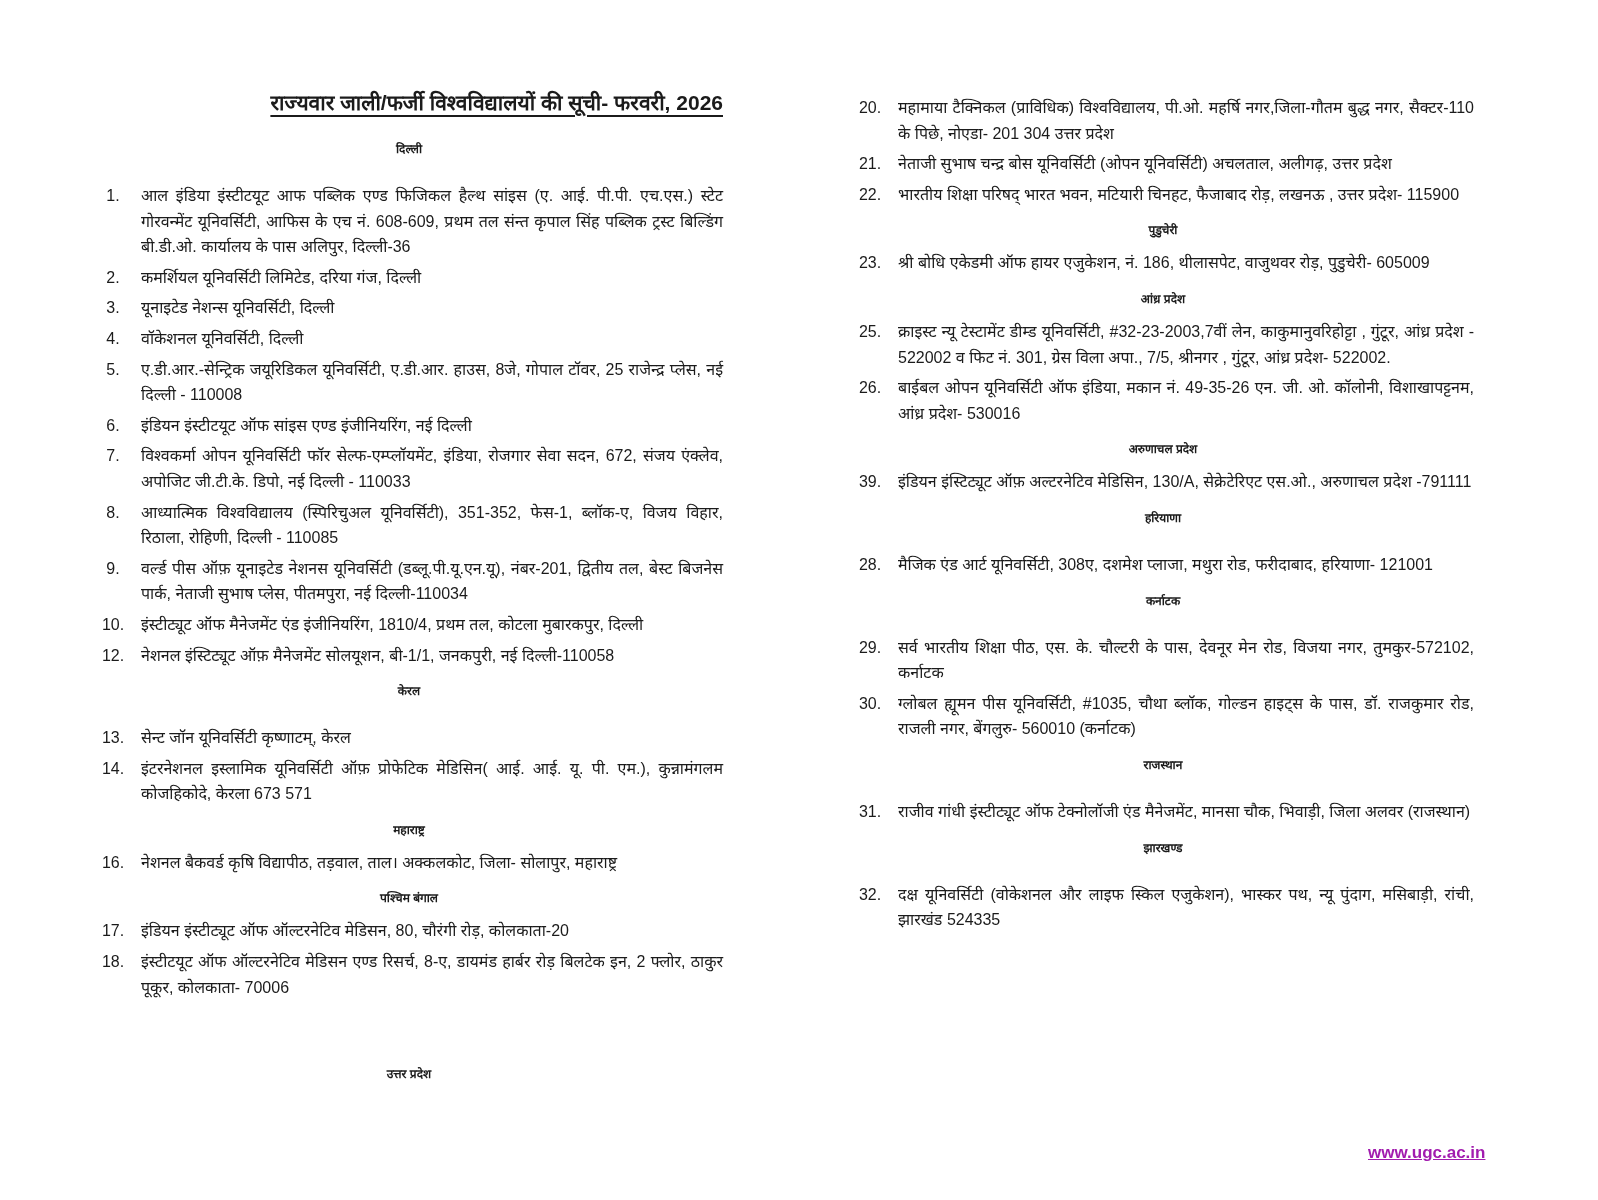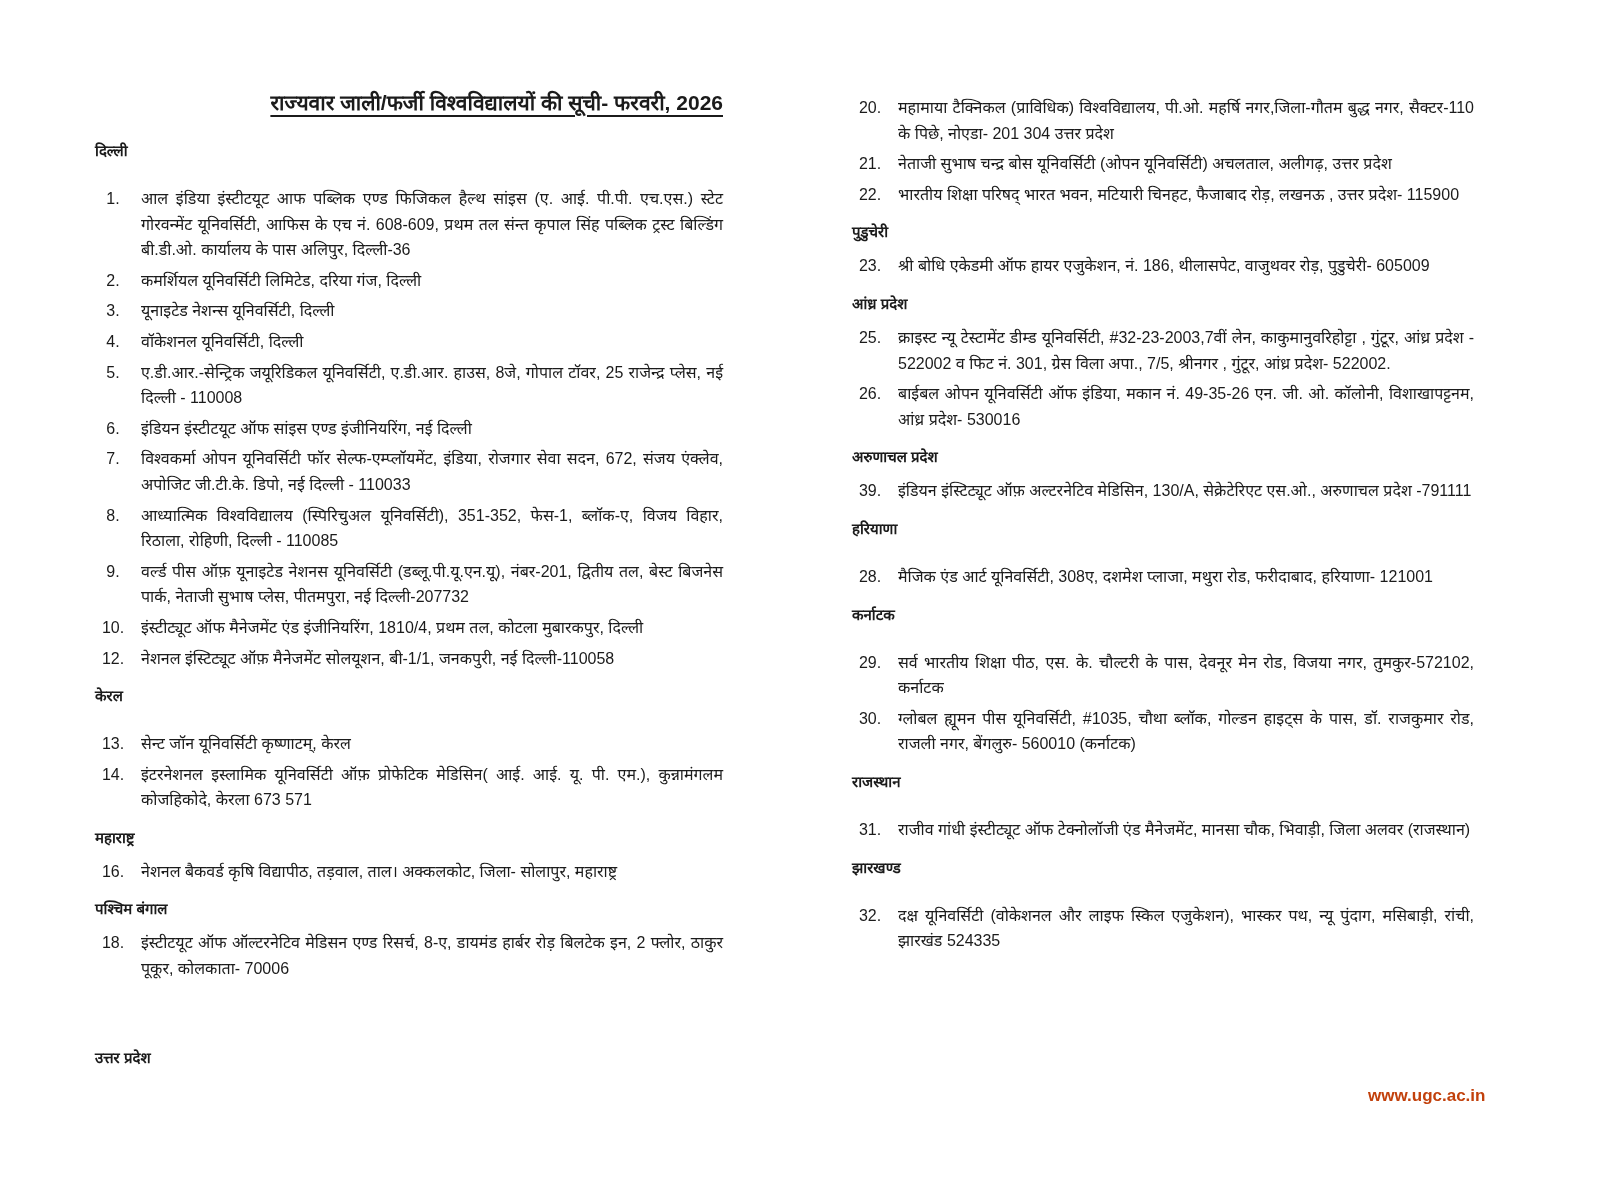--- a/index.html
+++ b/index.html
@@ -33,23 +33,24 @@
   .doc-title {
     font-size: 21px;
     font-weight: 700;
     text-align: right;
     text-decoration: underline;
     text-underline-offset: 5px;
     margin: 0 0 24px 0;
     white-space: nowrap;
   }
   .block-heading {
-    font-size: 15px;
+    font-size: 12px;
     font-weight: 700;
     margin: 14px 0 12px 0;
+    text-align: center;
   }
   .block-item {
     display: flex;
     margin: 0 0 5px 0;
     font-size: 16px;
     line-height: 1.6;
   }
   .item-num {
     flex: 0 0 36px;
     text-align: center;
@@ -57,24 +58,25 @@
   }
   .item-text {
     flex: 1;
     text-align: justify;
   }
   .block-spacer { height: 46px; }
   .block-spacer-sm { height: 14px; }
   .footer-link {
     position: absolute;
     left: 1368px;
-    top: 1086px;
+    top: 1143px;
     font-size: 17px;
     font-weight: 600;
-    color: #c2410c;
+    color: #a21caf;
+    text-decoration: underline;
     cursor: pointer;
   }
 </style>
 </head>
 <body>
 
 <div class="page">
 
   <div class="col col-left">
     <div class="doc-title">राज्यवार जाली/फर्जी विश्वविद्यालयों की सूची- फरवरी, 2026</div>
@@ -108,21 +110,21 @@
         <div class="block-item">
           <div class="item-num">7.</div>
           <div class="item-text">विश्वकर्मा ओपन यूनिवर्सिटी फॉर सेल्फ-एम्प्लॉयमेंट, इंडिया, रोजगार सेवा सदन, 672, संजय एंक्लेव, अपोजिट जी.टी.के. डिपो, नई दिल्ली - 110033</div>
         </div>
         <div class="block-item">
           <div class="item-num">8.</div>
           <div class="item-text">आध्यात्मिक विश्वविद्यालय (स्पिरिचुअल यूनिवर्सिटी), 351-352, फेस-1, ब्लॉक-ए, विजय विहार, रिठाला, रोहिणी, दिल्ली - 110085</div>
         </div>
         <div class="block-item">
           <div class="item-num">9.</div>
-          <div class="item-text">वर्ल्ड पीस ऑफ़ यूनाइटेड नेशनस यूनिवर्सिटी (डब्लू.पी.यू.एन.यू), नंबर-201, द्वितीय तल, बेस्ट बिजनेस पार्क, नेताजी सुभाष प्लेस, पीतमपुरा, नई दिल्ली-207732</div>
+          <div class="item-text">वर्ल्ड पीस ऑफ़ यूनाइटेड नेशनस यूनिवर्सिटी (डब्लू.पी.यू.एन.यू), नंबर-201, द्वितीय तल, बेस्ट बिजनेस पार्क, नेताजी सुभाष प्लेस, पीतमपुरा, नई दिल्ली-110034</div>
         </div>
         <div class="block-item">
           <div class="item-num">10.</div>
           <div class="item-text">इंस्टीट्यूट ऑफ मैनेजमेंट एंड इंजीनियरिंग, 1810/4, प्रथम तल, कोटला मुबारकपुर, दिल्ली</div>
         </div>
         <div class="block-item">
           <div class="item-num">12.</div>
           <div class="item-text">नेशनल इंस्टिट्यूट ऑफ़ मैनेजमेंट सोलयूशन, बी-1/1, जनकपुरी, नई दिल्ली-110058</div>
         </div>
         <div class="block-heading">केरल</div>
@@ -134,20 +136,24 @@
         <div class="block-item">
           <div class="item-num">14.</div>
           <div class="item-text">इंटरनेशनल इस्लामिक यूनिवर्सिटी ऑफ़ प्रोफेटिक मेडिसिन( आई. आई. यू. पी. एम.), कुन्नामंगलम कोजहिकोदे, केरला 673 571</div>
         </div>
         <div class="block-heading">महाराष्ट्र</div>
         <div class="block-item">
           <div class="item-num">16.</div>
           <div class="item-text">नेशनल बैकवर्ड कृषि विद्यापीठ, तड़वाल, ताल। अक्कलकोट, जिला- सोलापुर, महाराष्ट्र</div>
         </div>
         <div class="block-heading">पश्चिम बंगाल</div>
+        <div class="block-item">
+          <div class="item-num">17.</div>
+          <div class="item-text">इंडियन इंस्टीट्यूट ऑफ ऑल्टरनेटिव मेडिसन, 80, चौरंगी रोड़, कोलकाता-20</div>
+        </div>
         <div class="block-item">
           <div class="item-num">18.</div>
           <div class="item-text">इंस्टीटयूट ऑफ ऑल्टरनेटिव मेडिसन एण्ड रिसर्च, 8-ए, डायमंड हार्बर रोड़ बिलटेक इन, 2 फ्लोर, ठाकुर पूकूर, कोलकाता- 70006</div>
         </div>
         <div class="block-spacer"></div>
         <div class="block-heading">उत्तर प्रदेश</div>
       </div>
   </div>
 
   <div class="col col-right">

